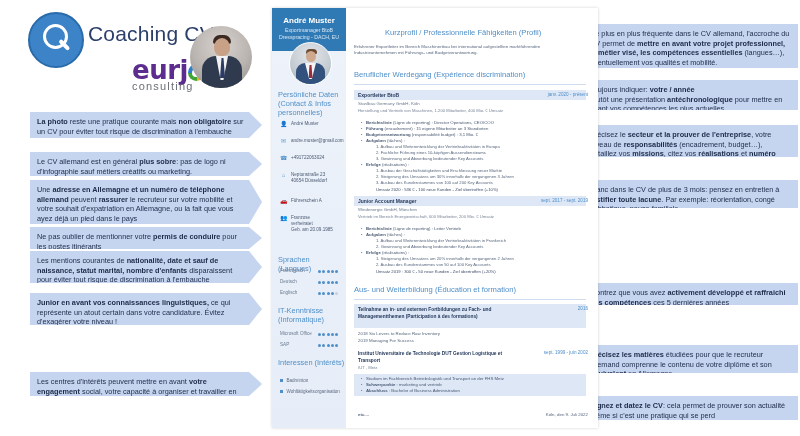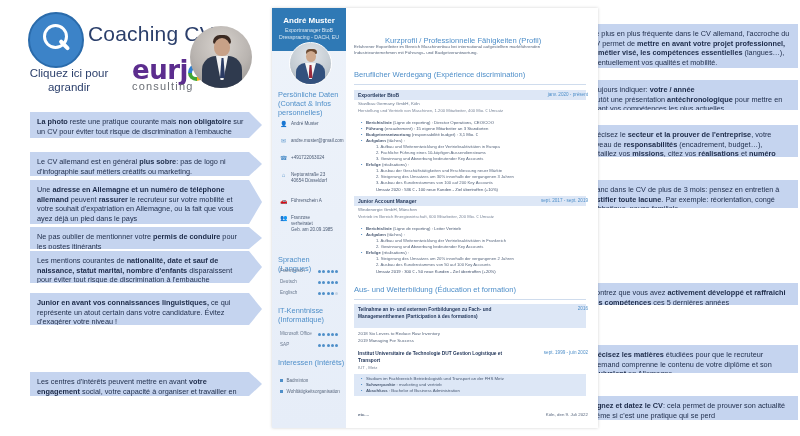--- a/index.html
+++ b/index.html
@@ -148,21 +148,20 @@
 </style>
 </head>
 <body>
 
 <div class="header">
   <div class="magnifier">
     <div class="glass"></div>
     <div class="handle"></div>
   </div>
   <div class="coaching-title">Coaching CV</div>
-  <div class="click-here">Cliquez ici pour agrandir</div>
   <div class="logo">
     <div class="euro"><span>eur</span><span>j</span><span class="o-ring"></span><span>b</span></div>
     <div class="consulting">consulting</div>
   </div>
   <div class="headshot">
     <div class="hs-body"></div>
       <div class="hs-shirt"></div>
       <div class="hs-tie"></div>
     <div class="hs-hair"></div>
       <div class="hs-head"></div>
@@ -245,21 +244,21 @@
       <span>SAP</span>
       <span class="dots"><i class="dot"></i><i class="dot"></i><i class="dot"></i><i class="dot"></i><i class="dot"></i></span>
     </div>
 
     <div class="side-head" style="top:350px;width:68px;">Interessen (Intérêts)</div>
     <div class="int-row" style="top:370px;"><i class="int-sq"></i><span>Badminton</span></div>
     <div class="int-row" style="top:381px;"><i class="int-sq"></i><span>Wohltätigkeitsorganisation</span></div>
   </div>
 
   <div class="cv-main">
-    <div class="sec-title" style="top:28px;padding-left:31px;">Kurzprofil / Professionnelle Fähigkeiten (Profil)</div>
+    <div class="sec-title" style="top:20px;padding-left:31px;">Kurzprofil / Professionnelle Fähigkeiten (Profil)</div>
     <div class="body-txt" style="top:36px;width:228px;">Erfahrener Exportleiter im Bereich Maschinenbau bei international aufgestellten marktführenden Industrieunternehmen mit  Führungs- und Budgetverantwortung.</div>
 
     <div class="sec-title" style="top:62px;">Beruflicher Werdegang (Expérience discrimination)</div>
     <div class="sec-rule" style="top:76px;"></div>
 
     <div class="hl-band" style="left:8px;top:82px;width:232px;height:10px;"></div>
     <div class="job-title" style="top:84px;">Exportleiter BtoB</div>
     <div class="job-date" style="top:84px;">janv. 2020 - présent</div>
     <div class="job-comp" style="top:93px;">Stanlbau Germany GmbH, Köln</div>
     <div class="job-desc" style="top:100px;">Herstellung und Vertrieb von Maschinen, 1.200 Mitarbeiter, 400 Mio. € Umsatz</div>

